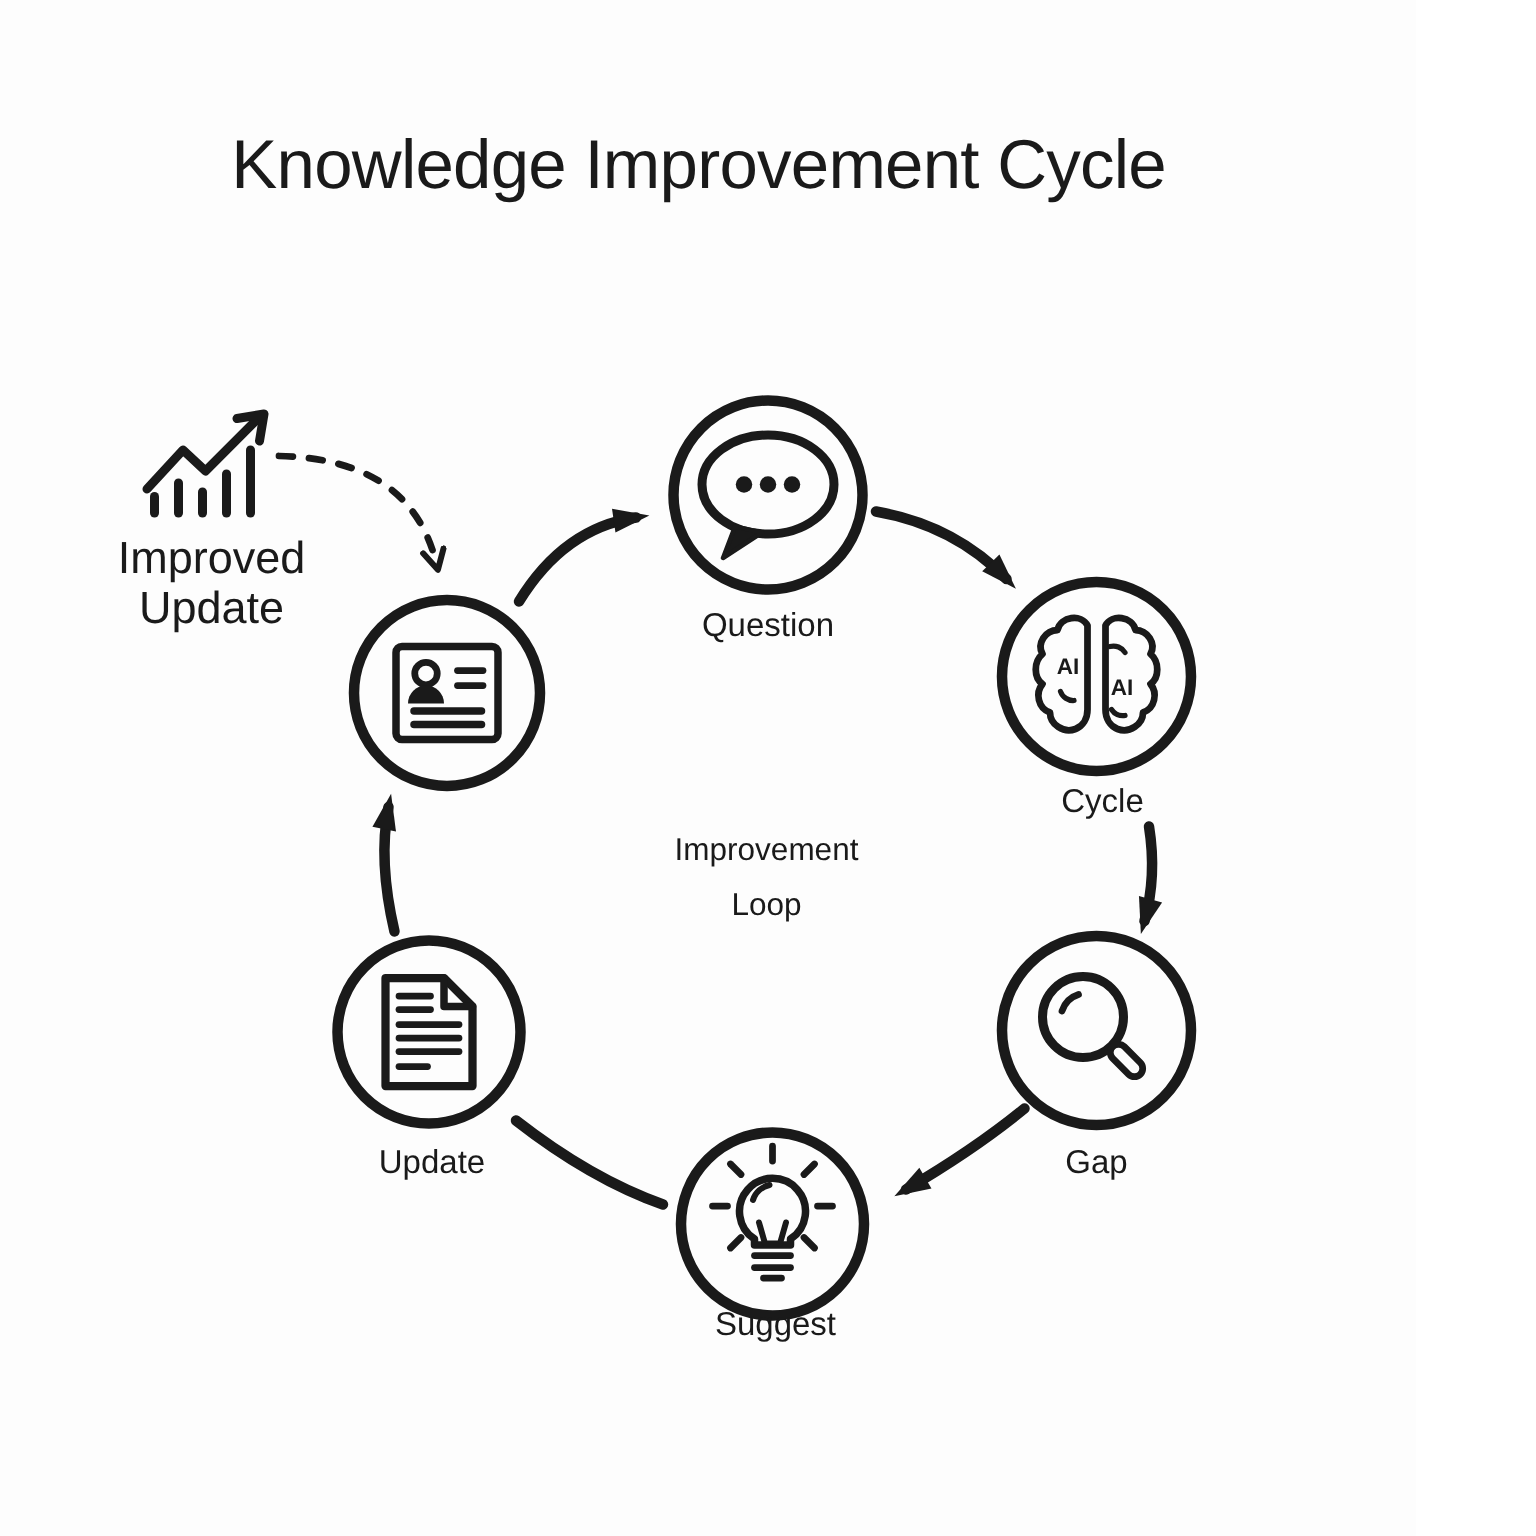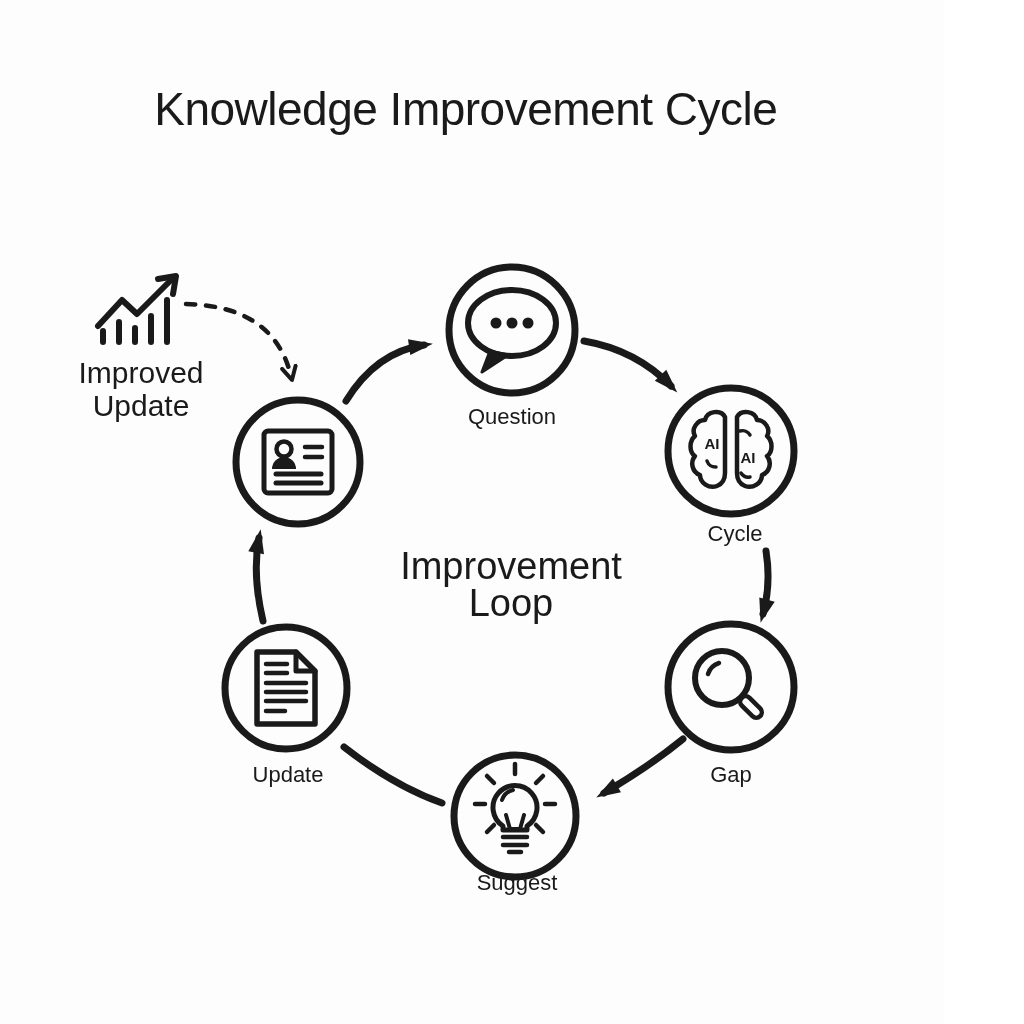--- a/index.html
+++ b/index.html
@@ -6,21 +6,21 @@
   #stage{
     position:relative;width:944px;height:1024px;
     background:#fdfdfd;overflow:hidden;
     font-family:"Liberation Sans", sans-serif;
     color:#1a1a1a;
   }
   #diagram-svg{position:absolute;left:0;top:0;}
   .txt{position:absolute;transform:translateX(-50%);text-align:center;white-space:nowrap;color:#1a1a1a;}
   .title{top:82px;left:50%;transform:translateX(-51%);font-size:46px;letter-spacing:-0.5px;font-weight:400;}
   .node-label{font-size:22px;font-weight:400;}
-  .center-label{font-size:38px;line-height:37px;font-weight:400;}
+  .center-label{font-size:21px;line-height:37px;font-weight:400;}
   .ext-label{font-size:30px;line-height:33px;font-weight:400;}
 </style>
 </head>
 <body>
 
 <div id="stage">
 
   <div class="txt title">Knowledge Improvement Cycle</div>
 
   <svg id="diagram-svg" width="1024" height="1024" viewBox="0 0 1024 1024" fill="none" stroke="#1a1a1a" stroke-linecap="round" stroke-linejoin="round">

